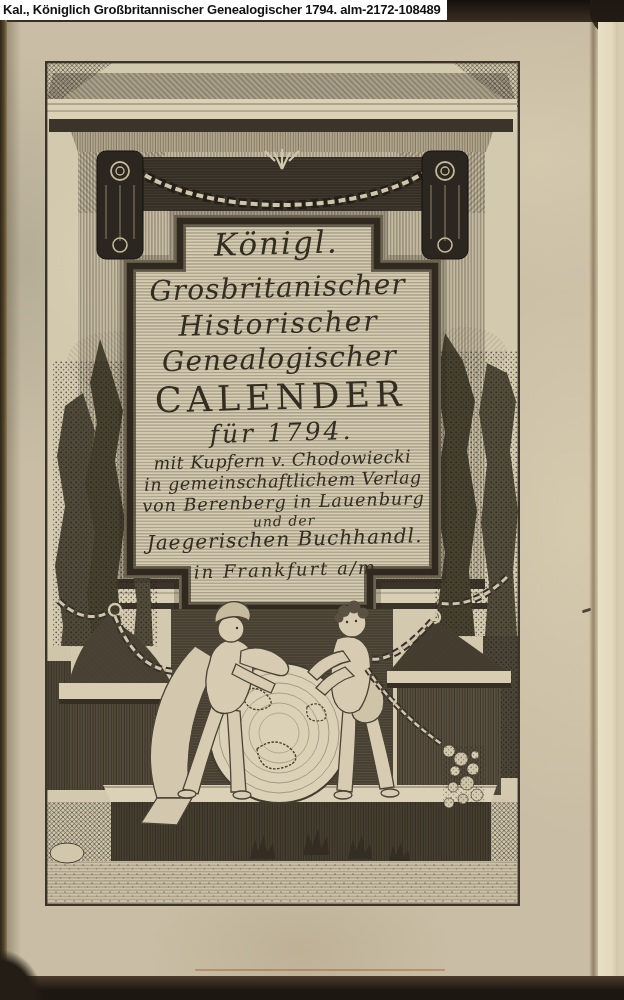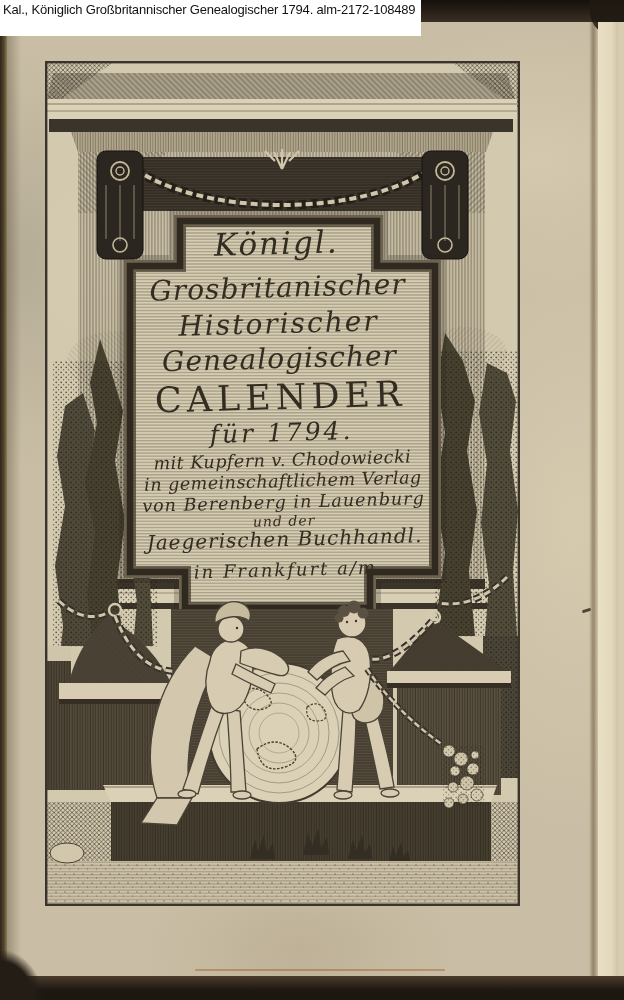--- a/index.html
+++ b/index.html
@@ -28,22 +28,22 @@
     background:linear-gradient(90deg,transparent,rgba(110,86,52,.55) 45%,rgba(70,52,30,.35) 60%,transparent);}
   .edge-light{position:absolute;left:598px;top:22px;width:20px;height:956px;
     background:linear-gradient(90deg,#e9dfc4,#e2d8bc 70%,#cfc4a7);}
   .edge-far{position:absolute;left:618px;top:22px;width:6px;height:956px;background:#d8cdb0;}
   .speck{position:absolute;left:582px;top:609px;width:9px;height:3px;background:rgba(45,35,22,.8);
     transform:rotate(-18deg);border-radius:2px;}
   .red-mark{position:absolute;left:195px;top:969px;width:250px;height:2px;
     background:rgba(150,80,35,.40);border-radius:2px;}
   
   .label{position:absolute;left:0;top:0;height:19px;background:#ffffff;color:#111;
-    font-weight:normal;font-size:13px;line-height:18px;letter-spacing:-0.2px;
-    padding:1px 6px 16px 3px;white-space:nowrap;}
+    font-weight:bold;font-size:13px;line-height:18px;letter-spacing:-0.2px;
+    padding:1px 6px 0 3px;white-space:nowrap;}
   
   .engraving{position:absolute;left:45px;top:61px;width:475px;height:845px;
     background:
       radial-gradient(200px 150px at 120px 200px, rgba(255,250,230,.12), transparent 70%),
       #d3c9ae;}
   .engraving svg{position:absolute;left:0;top:0;}
   
   .plate-text{position:absolute;left:0;top:0;width:475px;height:845px;
     transform:rotate(-1.6deg);color:#332c21;text-align:center;
     font-family:"DejaVu Serif","Liberation Serif",serif;}

